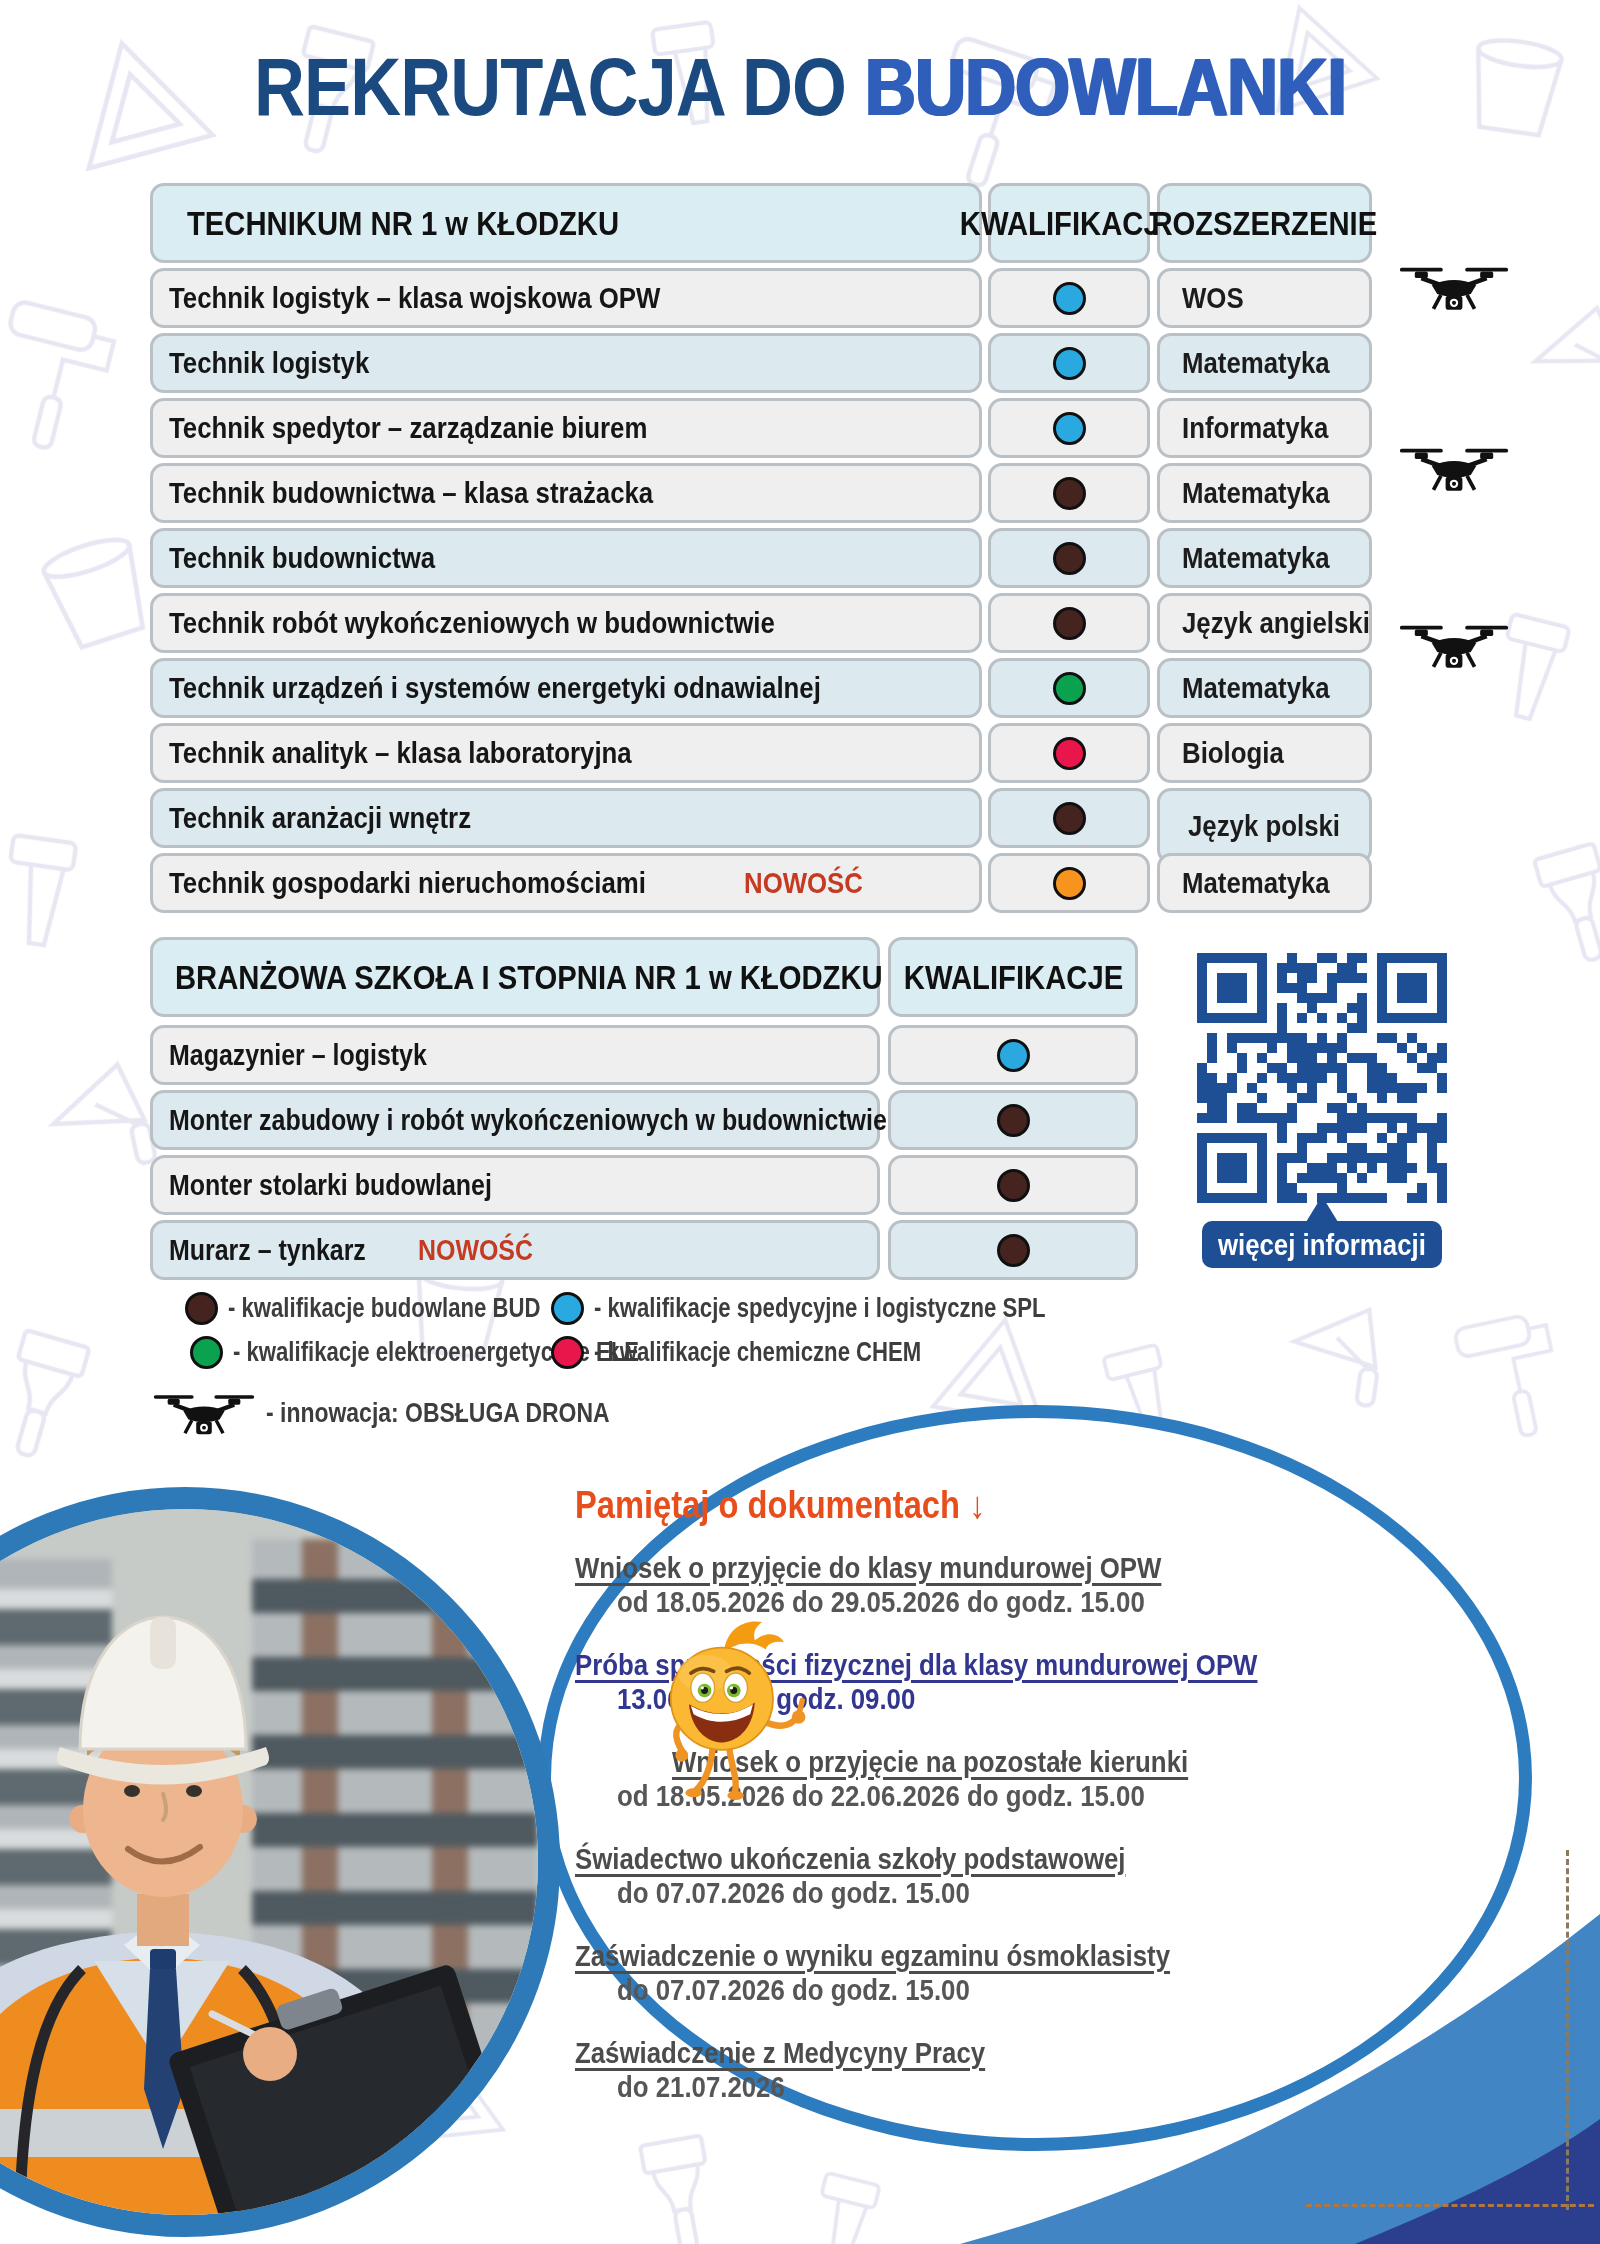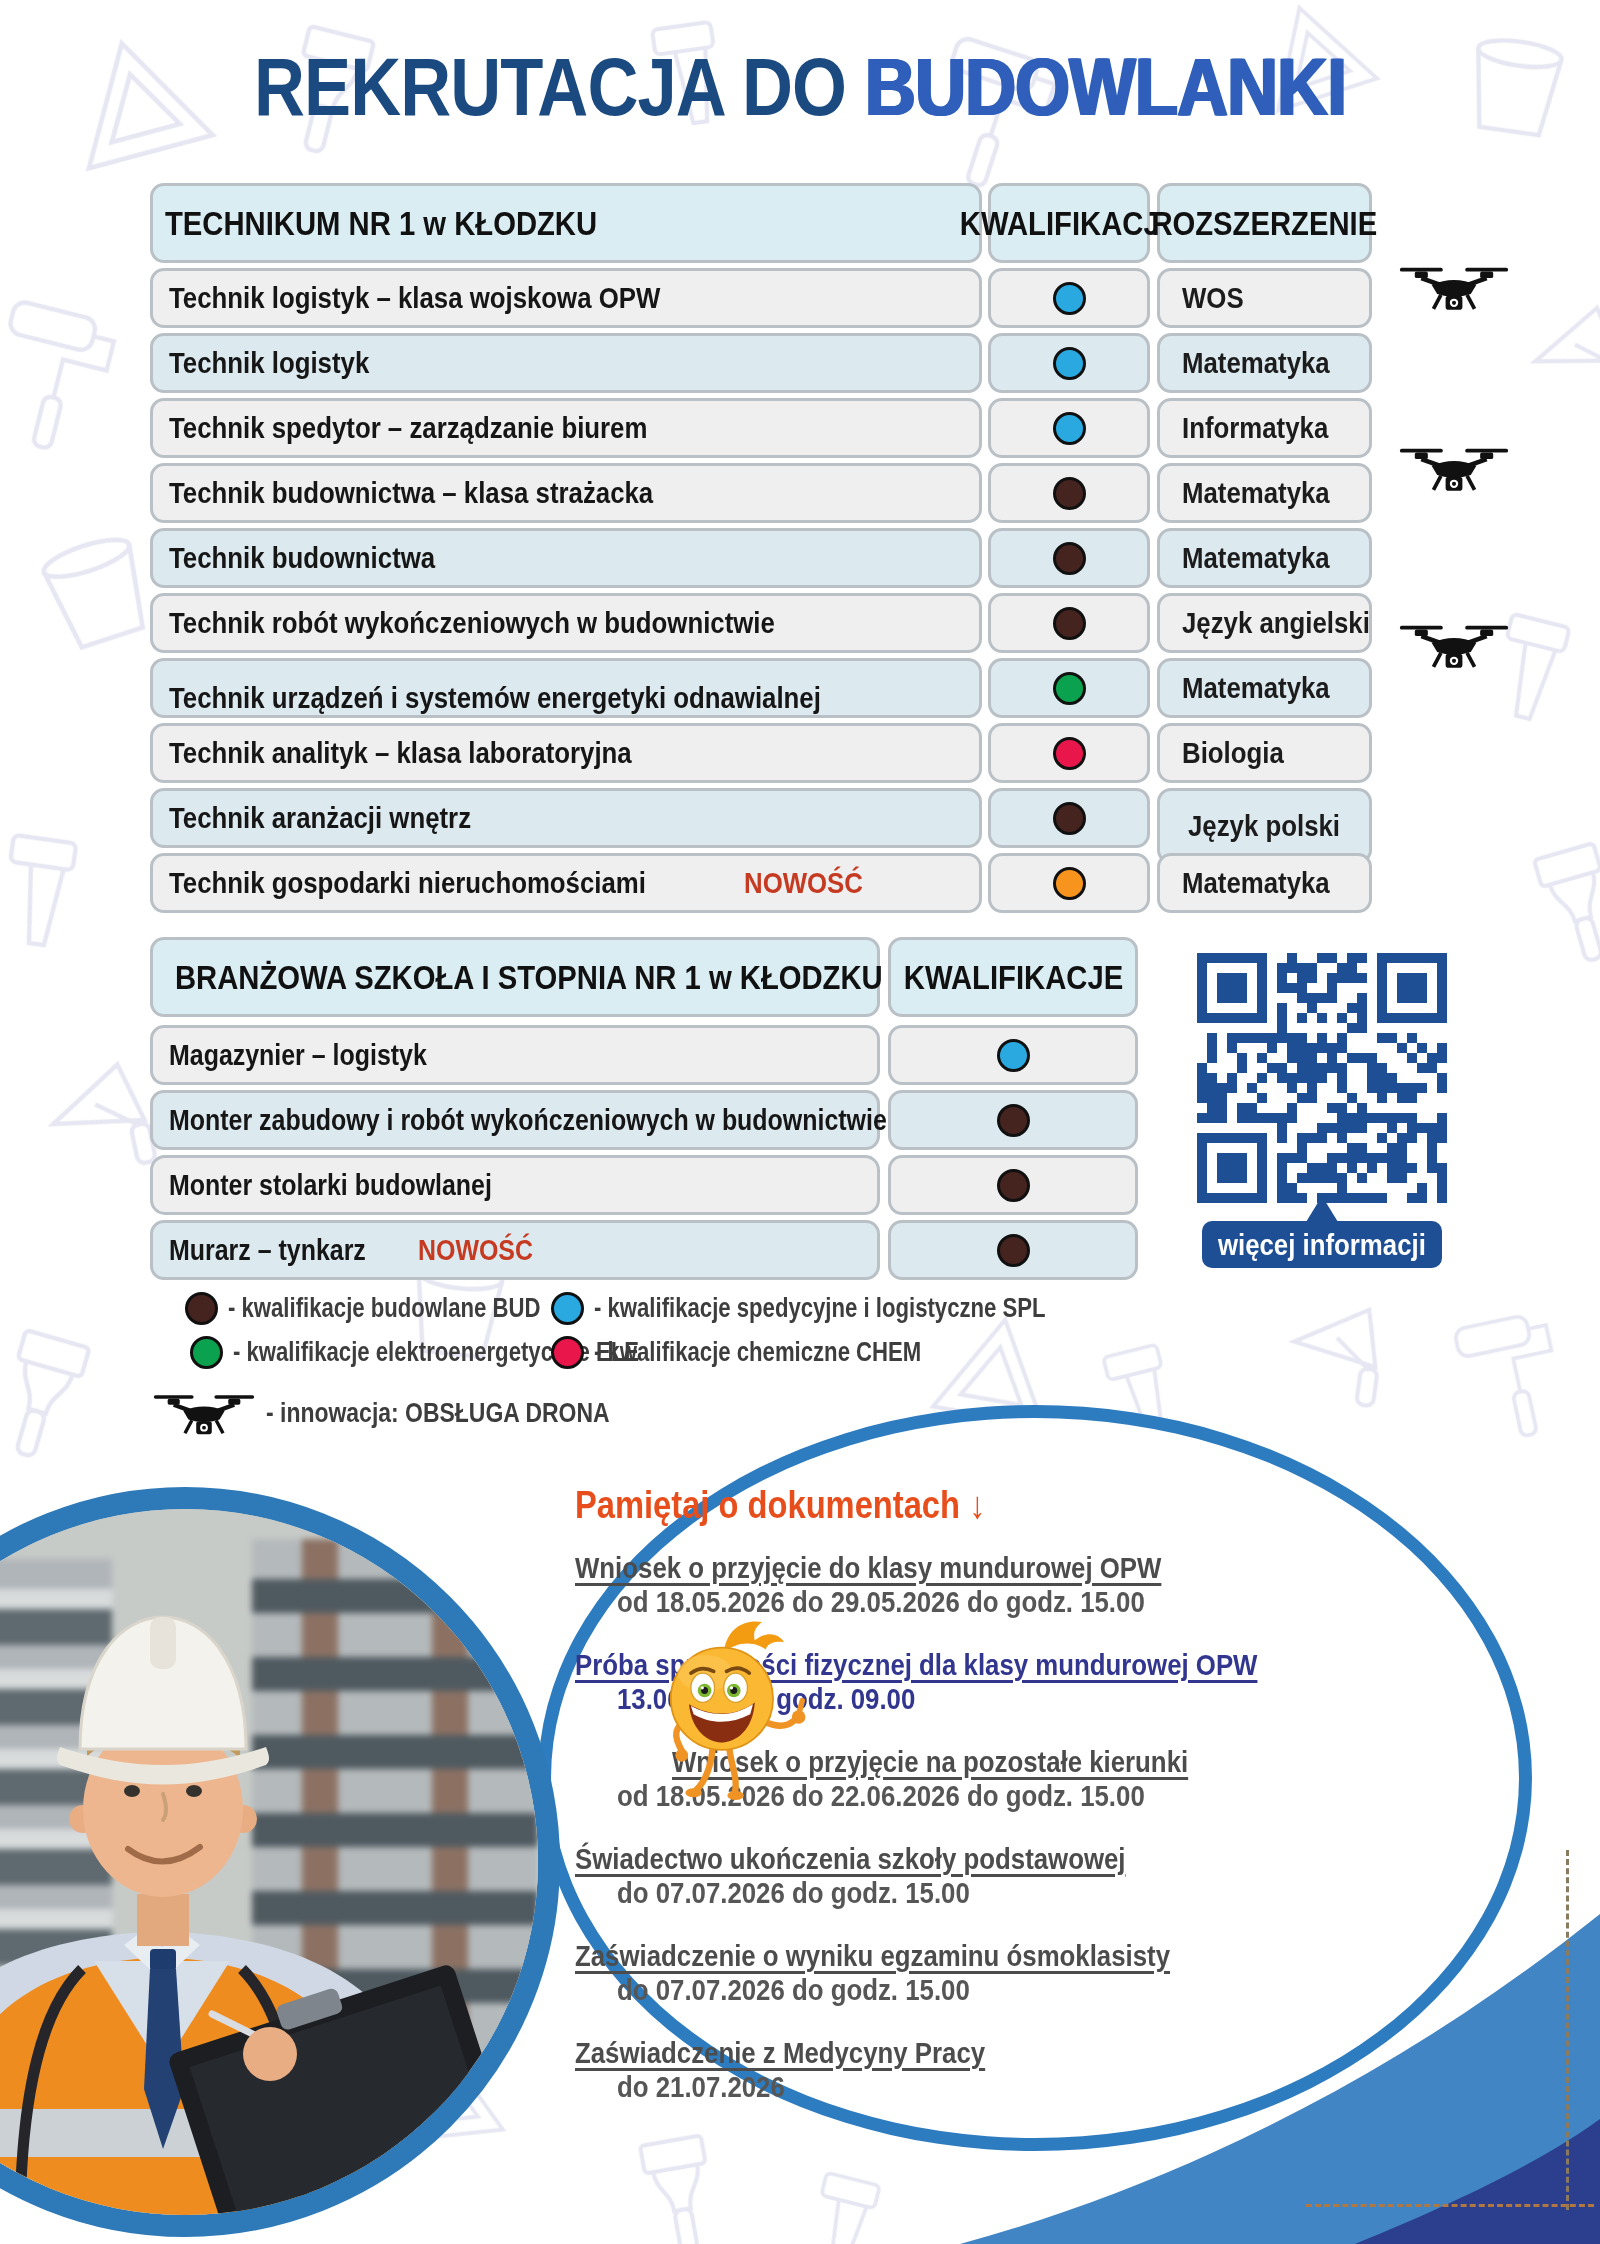--- a/index.html
+++ b/index.html
@@ -150,21 +150,21 @@
   <svg class="swoosh" width="1600" height="500" viewBox="0 0 1600 500">
     <path d="M 960 500 C 1180 440 1400 330 1600 170 L 1600 500 Z" fill="#4185c4"></path>
     <path d="M 1355 500 C 1465 455 1545 415 1600 375 L 1600 500 Z" fill="#2b3f8e"></path>
   </svg>
 
   <div class="title">
     <span class="cxc"><span class="t-reg">REKRUTACJA DO</span><span class="t-bold">BUDOWLANKI</span></span>
   </div>
 
   <div class="box hdrbg" style="left:150px;top:183px;width:832px;height:80px;">
-    <span class="hdrtext namebox" style="padding-left:12px;"><span class="cx">TECHNIKUM NR 1 w KŁODZKU</span></span>
+    <span class="hdrtext namebox" style="padding-left:34px;"><span class="cx">TECHNIKUM NR 1 w KŁODZKU</span></span>
   </div>
   <div class="box hdrbg dotbox" style="left:988px;top:183px;width:162px;height:80px;">
     <span class="hdrtext"><span class="cxc">KWALIFIKACJE</span></span>
   </div>
   <div class="box hdrbg dotbox" style="left:1157px;top:183px;width:215px;height:80px;">
     <span class="hdrtext"><span class="cxc">ROZSZERZENIE</span></span>
   </div>
 
   <div class="box rg namebox" style="left:150px;top:268px;width:832px;height:60px;">
       <span class="cx">Technik logistyk – klasa wojskowa OPW</span>
@@ -219,21 +219,21 @@
   <div class="box rg namebox" style="left:150px;top:593px;width:832px;height:60px;">
       <span class="cx">Technik robót wykończeniowych w budownictwie</span>
     </div>
   <div class="box rg dotbox" style="left:988px;top:593px;width:162px;height:60px;">
       <span class="dot" style="background: rgb(69, 35, 31);"></span>
     </div>
   <div class="box rg extbox" style="left:1157px;top:593px;width:215px;height:60px;">
       <span class="cx">Język angielski</span>
     </div>
 
-  <div class="box rb namebox" style="left:150px;top:658px;width:832px;height:60px;align-items:flex-end;">
+  <div class="box rb namebox" style="left:150px;top:658px;width:832px;height:60px;">
       <span class="cx">Technik urządzeń i systemów energetyki odnawialnej</span>
     </div>
   <div class="box rb dotbox" style="left:988px;top:658px;width:162px;height:60px;">
       <span class="dot" style="background: rgb(10, 162, 78);"></span>
     </div>
   <div class="box rb extbox" style="left:1157px;top:658px;width:215px;height:60px;">
       <span class="cx">Matematyka</span>
     </div>
 
   <div class="box rg namebox" style="left:150px;top:723px;width:832px;height:60px;">

